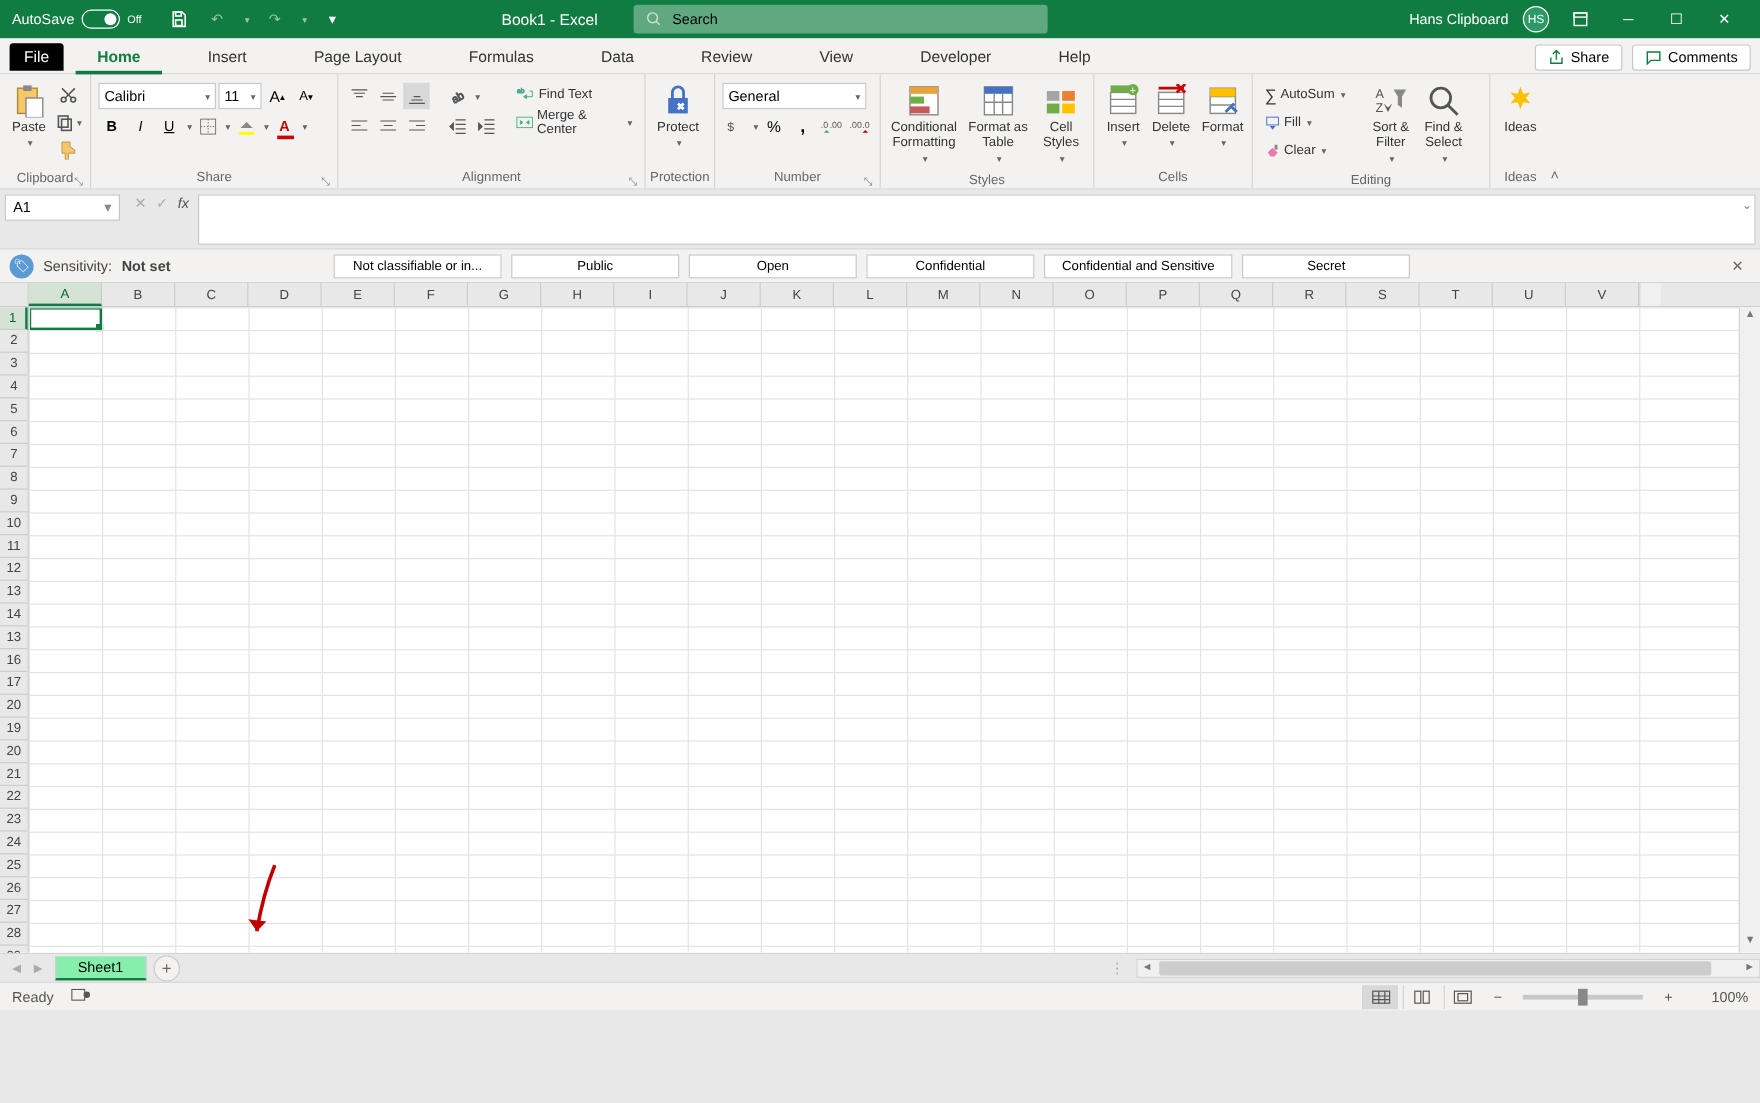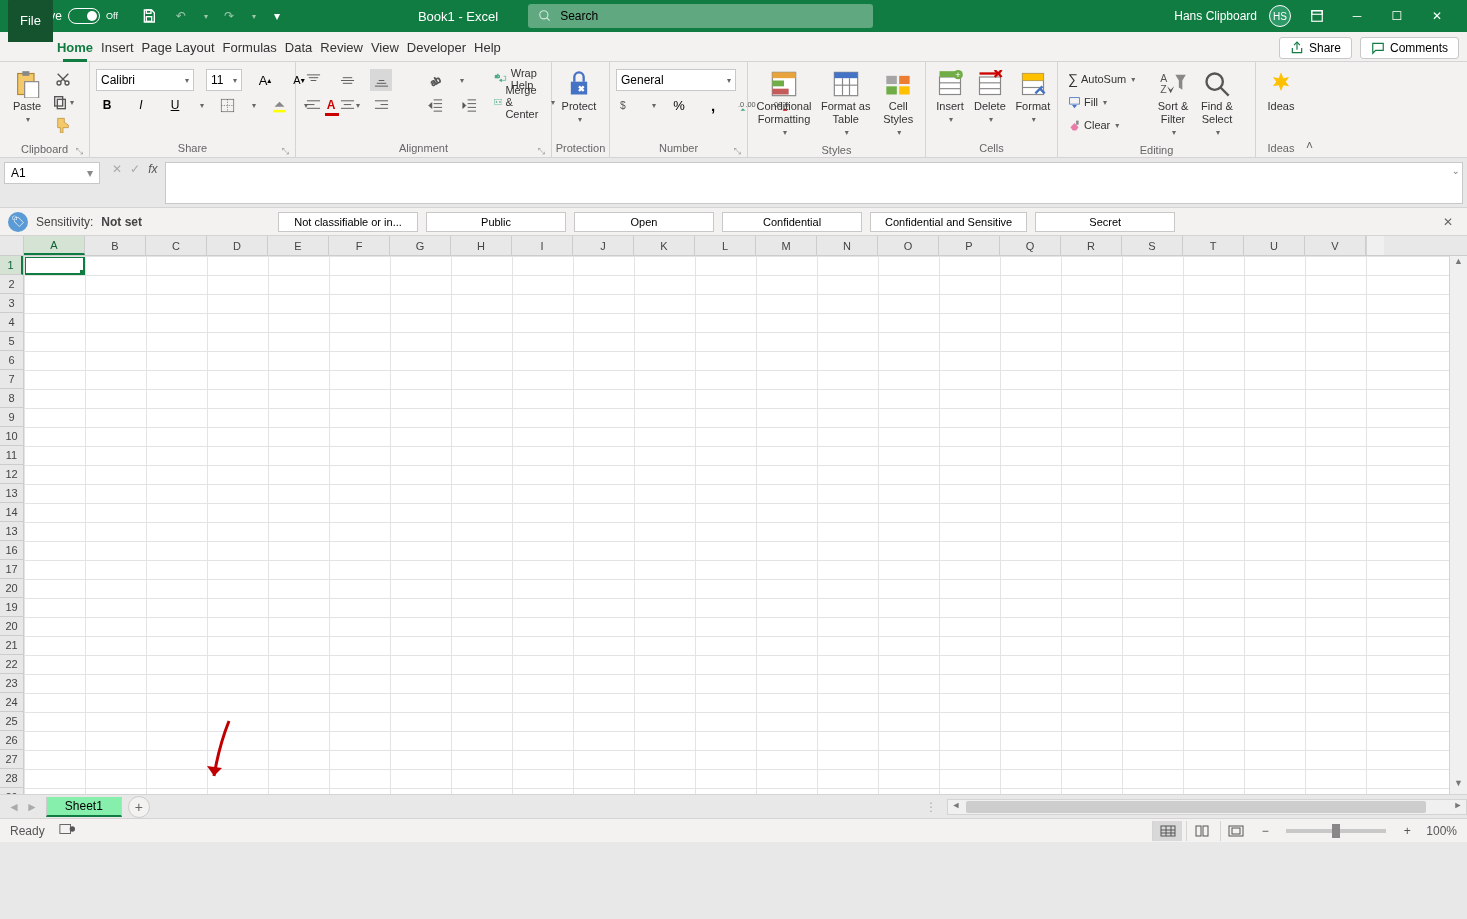--- a/index.html
+++ b/index.html
@@ -15,37 +15,37 @@
 .title-center { flex: 1; display: flex; justify-content: flex-start; padding-left: 120px; align-items: center; gap: 30px; }
 .doc-title { color: #fff; font-size: 13px; }
 .search-box { width: 345px; height: 24px; background: #60a880; border-radius: 3px; display: flex; align-items: center; padding: 0 10px; color: #000000; gap: 8px; }
 .title-right { display: flex; align-items: center; gap: 12px; padding: 0 16px; }
 .user-name { font-size: 12px; }
 .user-badge { width: 22px; height: 22px; border-radius: 50%; background: #2d9967; display: flex; align-items: center; justify-content: center; font-size: 10px; border:1px solid #fff; }
 .win-btn { width: 28px; height: 28px; display: flex; align-items: center; justify-content: center; color: #fff; }
 
 
 .tabs { height: 30px; background: #f3f2f1; display: flex; align-items: flex-end; padding: 0 8px; border-bottom: 1px solid #d4d4d4; }
-.tab { padding: 6px 4px; font-size: 13px; color: #333; cursor: pointer; position: relative; }
-.tab-file { background: #14532d; color: #fff; border-radius: 3px 3px 0 0; margin-bottom:19px; padding:14px 12px;}
+.tab { padding: 6px 28px; font-size: 13px; color: #333; cursor: pointer; position: relative; }
+.tab-file { background: #000000; color: #fff; border-radius: 3px 3px 0 0; margin-bottom:2px; padding:4px 12px;}
 .tab-active { color: #107c41; font-weight: 600; }
 .tab-active::after { content: ""; position: absolute; left: 10px; right: 10px; bottom: -1px; height: 3px; background: #107c41; }
 .tabs-right { margin-left: auto; display: flex; gap: 8px; padding-bottom:2px; }
 .share-btn { border: 1px solid #c8c8c8; border-radius: 3px; padding: 3px 10px; background: #fff; display: flex; align-items: center; gap: 5px; font-size: 12px; }
 
 
 .ribbon { height: 96px; background: #f3f2f1; display: flex; border-bottom: 1px solid #d4d4d4; }
 .ribbon-group { border-right: 1px solid #d4d4d4; display: flex; flex-direction: column; padding: 2px 4px 0 4px; }
 .ribbon-group-body { flex: 1; display: flex; align-items: flex-start; gap: 2px; padding:4px 2px; }
 .ribbon-group-label { height: 18px; display: flex; justify-content: center; align-items: center; font-size: 11px; color: #666; position: relative; }
 .dlg-launcher { position: absolute; right: 2px; bottom: 0; font-size: 9px; color: #888; cursor:pointer; }
 .big-btn { width: 42px; display: flex; flex-direction: column; align-items: center; justify-content: center; gap: 2px; font-size: 11px; color: #333; text-align: center; line-height: 1.2; padding:2px 4px; }
 .big-btn svg { width: 28px; height: 28px; }
 .med-btn { width: 60px; }
-.small-row { display: flex; gap: 12px; align-items: center; height: 24px; }
+.small-row { display: flex; gap: 2px; align-items: center; height: 24px; }
 .small-btn { height: 22px; min-width: 22px; display: inline-flex; align-items: center; justify-content: center; padding: 0 2px; cursor:pointer; }
 .combo { height: 22px; border: 1px solid #c8c8c8; background: #fff; display: inline-flex; align-items: center; padding: 0 4px; font-size: 12px; }
 .font-combo { width: 98px; }
 .size-combo { width: 36px; }
 .num-combo { width: 120px; }
 .vcol { display: flex; flex-direction: column; gap: 1px; }
 .txt-link { font-size:11px; color:#333; display:flex; align-items:center; gap:3px; height:22px; padding:0 4px; }
 .collapse-arrow { align-self:flex-end; margin:auto 6px 4px 0; color:#666; cursor:pointer; }
 
 
@@ -173,21 +173,21 @@
       <svg width="14" height="14" viewBox="0 0 24 24" fill="none" stroke="#107c41" stroke-width="2">
           <path d="M3 4h18v12H8l-5 5z"></path>
         </svg>
       <span>Comments</span>
     </div>
   </div>
 </div>
 
 <div class="ribbon">
 
-  <div class="ribbon-group" style="width:90px">
+  <div class="ribbon-group" style="width:76px">
     <div class="ribbon-group-body">
       <div class="big-btn">
         <svg viewBox="0 0 24 24" width="26" height="26">
             <rect x="4" y="3" width="14" height="18" fill="#f5c869" stroke="#b08830"></rect>
             <rect x="8" y="1" width="6" height="4" fill="#888"></rect>
             <rect x="10" y="10" width="12" height="14" fill="#fff" stroke="#888"></rect>
           </svg>
         <span>Paste</span>
         <span class="caret">▾</span>
       </div>
@@ -341,21 +341,21 @@
             </span>
         </div>
       </div>
       <div class="vcol" style="margin-left:8px">
         <div class="txt-link">
             <svg width="16" height="16" viewBox="0 0 20 20" fill="none" stroke="#4a8">
               <text x="1" y="8" font-size="7" fill="#4a8">ab</text>
               <path d="M14 6h3v6h-6" stroke="#4a8"></path>
               <polygon points="11,10 8,12 11,14" fill="#4a8"></polygon>
             </svg>
-            <span>Wrap Help</span>
+            <span>Find Text</span>
           </div>
         <div class="txt-link">
             <svg width="16" height="16" viewBox="0 0 20 20" fill="none" stroke="#4a8">
               <rect x="1" y="4" width="18" height="12"></rect>
               <polygon points="5,8 8,10 5,12" fill="#4a8"></polygon>
               <polygon points="15,8 12,10 15,12" fill="#4a8"></polygon>
             </svg>
             <span>Merge &amp; Center</span>
             <span class="caret">▾</span>
           </div>
@@ -773,15 +773,15 @@
         <svg width="16" height="12" viewBox="0 0 16 12" stroke="#555" fill="none">
           <rect x="1" y="1" width="14" height="10"></rect>
           <rect x="4" y="3" width="8" height="6"></rect>
         </svg>
       </div>
     <span class="small-btn">−</span>
     <div class="zoom-slider">
         <div class="zoom-thumb"></div>
       </div>
     <span class="small-btn">+</span>
-    <span style="margin-left:4px">100%</span>
+    <span style="margin-left:21px">100%</span>
   </div>
 </div>
 
 </body></html>

